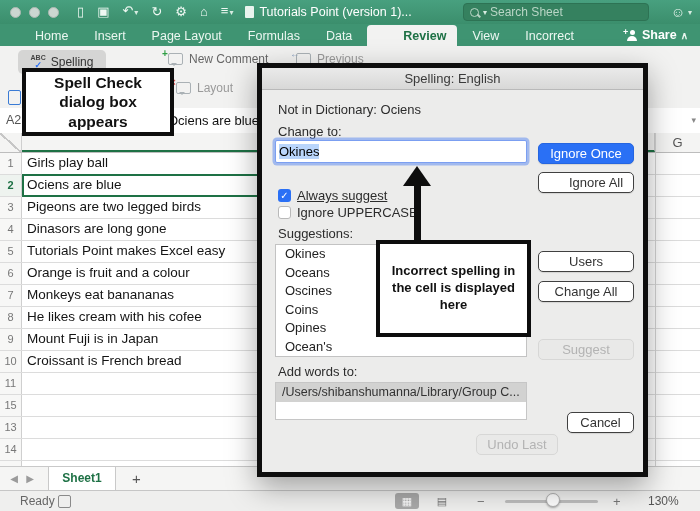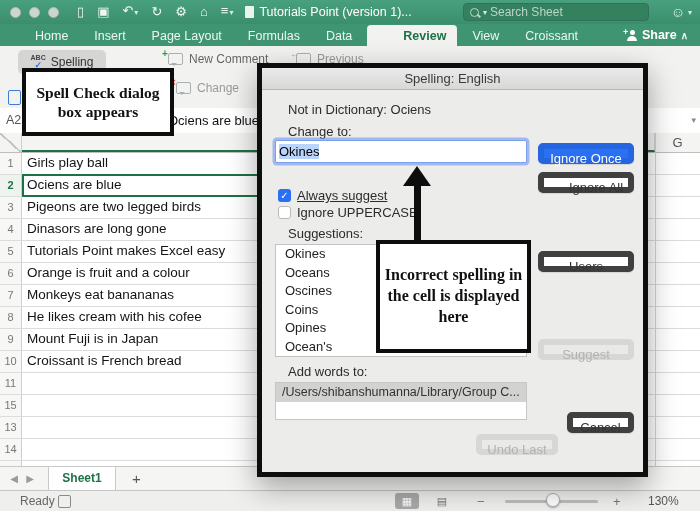--- a/index.html
+++ b/index.html
@@ -91,50 +91,50 @@
   .zsign{position:absolute;top:3px;color:#777;font-size:13px;}
   .ztrack{position:absolute;left:505px;top:9px;width:93px;height:3px;background:#bdbdbd;border-radius:2px;}
   .zknob{position:absolute;left:546px;top:2px;width:14px;height:14px;border-radius:50%;background:#fdfdfd;border:1px solid #b0b0b0;box-shadow:0 1px 2px rgba(0,0,0,.3);box-sizing:border-box;}
   .zpct{position:absolute;left:648px;top:3px;color:#555;}
 
   
   .dialog{position:absolute;left:257px;top:63px;width:391px;height:414px;background:#ececeb;
     border:5px solid #0e0e0e;box-sizing:border-box;box-shadow:0 10px 28px rgba(0,0,0,.35);z-index:10;}
   .dtitle{height:21px;background:linear-gradient(#eaeaea,#d8d8d7);border-bottom:1px solid #b9b9b9;
     text-align:center;font-size:13px;color:#3a3a3a;line-height:21px;}
-  .dlabel{position:absolute;font-size:13px;color:#2c2c2c;margin-left:10px;}
+  .dlabel{position:absolute;font-size:13px;color:#2c2c2c;}
   .l-nid{left:16px;top:34px;}
   .l-ct{left:16px;top:56px;}
   .l-sug{left:16px;top:158px;}
   .l-aw{left:16px;top:296px;}
   .dinput{position:absolute;left:13px;top:72px;width:252px;height:23px;background:#fff;border:1px solid #7b9ff1;
     box-shadow:0 0 0 2.5px rgba(100,143,240,.55);border-radius:2px;box-sizing:border-box;font-size:13px;line-height:21px;padding-left:3px;}
   .selword{background:#b9d5fb;}
-  .btn{position:absolute;left:276px;width:96px;height:21px;background:#fff;border:6px solid #404040;border-radius:5px;
+  .btn{position:absolute;left:276px;width:96px;height:21px;background:#fff;border:1px solid #404040;border-radius:5px;
     font-size:13px;color:#333;text-align:center;line-height:19px;box-sizing:border-box;box-shadow:0 1px 1px rgba(0,0,0,.1);}
   .btn.primary{background:#2a70f5;border-color:#2565e0;color:#fff;}
   .btn.disabled{background:#e9e9e8;border-color:#d7d7d6;color:#b3b3b3;box-shadow:none;}
   .b-io{top:75px;}.b-ia{top:104px;padding-left:20px;}.b-add{top:134px;}.b-ch{top:183px;}.b-ca{top:213px;}.b-ac{top:242px;}.b-sg{top:271px;}
   .b-ul{left:214px;top:366px;width:82px;}
   .b-cx{left:305px;top:344px;width:67px;}
   .chk-box{position:absolute;left:16px;width:13px;height:13px;border-radius:3px;text-align:center;}
   .chk-on{top:121px;background:#2a70f5;color:#fff;font-size:10px;line-height:13px;}
   .chk-off{top:138px;background:#fff;border:1px solid #b9b9b9;box-sizing:border-box;}
   .chk-label{position:absolute;left:35px;font-size:13px;color:#2c2c2c;}
   .cl1{top:120px;text-decoration:underline;}.cl2{top:137px;}
   .sug-list{position:absolute;left:13px;top:176px;width:252px;height:113px;background:#fff;border:1px solid #c3c3c3;box-sizing:border-box;overflow:hidden;}
   .sug-item{height:18.5px;font-size:13px;color:#222;padding-left:9px;line-height:18.5px;}
   .pathbox{position:absolute;left:13px;top:314px;width:252px;height:38px;background:#fff;border:1px solid #c6c6c6;box-sizing:border-box;}
   .path-sel{height:19px;background:#d2d2d1;font-size:12.5px;color:#333;line-height:19px;padding-left:6px;white-space:nowrap;overflow:hidden;}
 
   
-  .callout{position:absolute;background:#fff;border:4px solid #0d0d0d;font-family:Liberation Serif, serif;
+  .callout{position:absolute;background:#fff;border:4px solid #0d0d0d;font-family:Liberation Sans, sans-serif;
     font-weight:bold;color:#111;text-align:center;display:flex;align-items:center;justify-content:center;box-sizing:content-box;}
   .c1{left:22px;top:68px;width:136px;height:60px;font-size:15.5px;line-height:1.25;z-index:6;padding:0 4px;}
-  .c2{left:376px;top:240px;width:139px;height:89px;font-size:16px;line-height:1.3;z-index:12;padding:8px 4px;}
+  .c2{left:376px;top:240px;width:139px;height:89px;font-size:13px;line-height:1.3;z-index:12;padding:0 4px;}
   .arrow-stem{position:absolute;left:414px;top:184px;width:7px;height:56px;background:#0d0d0d;z-index:12;}
   .arrow-head{position:absolute;left:403px;top:166px;width:0;height:0;border-left:14px solid transparent;
     border-right:14px solid transparent;border-bottom:20px solid #0d0d0d;z-index:12;}
 </style>
 </head>
 <body>
 
 <div class="app">
 
   <div class="titlebar">
@@ -168,21 +168,21 @@
   </div>
 
   <div class="tabbar">
       <div class="tab">Home</div>
       <div class="tab">Insert</div>
       <div class="tab">Page Layout</div>
       <div class="tab">Formulas</div>
       <div class="tab">Data</div>
       <div class="tab active">Review</div>
       <div class="tab">View</div>
-      <div class="tab">Croissant</div>
+      <div class="tab">Incorrect</div>
     </div>
   <div class="share">
     <span class="person">
         <span class="pplus">+</span>
       </span>
     <span>Share</span>
     <span class="chev">∧</span>
   </div>
 
   <div class="ribbon">
@@ -200,21 +200,21 @@
     <div class="rb-item rb-prev">
       <span class="bub">
           <span class="badge" style="color:#8aa0c0;">←</span>
         </span>
       <span>Previous</span>
     </div>
     <div class="rb-item rb-del">
       <span class="bub">
           <span class="badge" style="color:#d64545;">×</span>
         </span>
-      <span>Change</span>
+      <span>Layout</span>
     </div>
   </div>
 
   <div class="fbar">
     <span class="namebox">A2</span>
     <span class="fval">Ociens are blue</span>
     <span class="fcaret">▾</span>
   </div>
 
   <div class="chead">
@@ -309,20 +309,21 @@
 
   <div class="dialog">
     <div class="dtitle">Spelling: English</div>
     <div class="dlabel l-nid">Not in Dictionary: Ociens</div>
     <div class="dlabel l-ct">Change to:</div>
     <div class="dinput"><span class="selword">Okines</span></div>
 
     <div class="btn primary b-io">Ignore Once</div>
     <div class="btn b-ia">Ignore All</div>
     <div class="btn b-ch">Users</div>
+    <div class="btn b-ca">Change All</div>
     <div class="btn disabled b-sg">Suggest</div>
 
     <span class="chk-box chk-on">✓</span>
     <span class="chk-label cl1">Always suggest</span>
     <span class="chk-box chk-off"></span>
     <span class="chk-label cl2">Ignore UPPERCASE</span>
 
     <div class="dlabel l-sug">Suggestions:</div>
     <div class="sug-list">
         <div class="sug-item">Okines</div>

